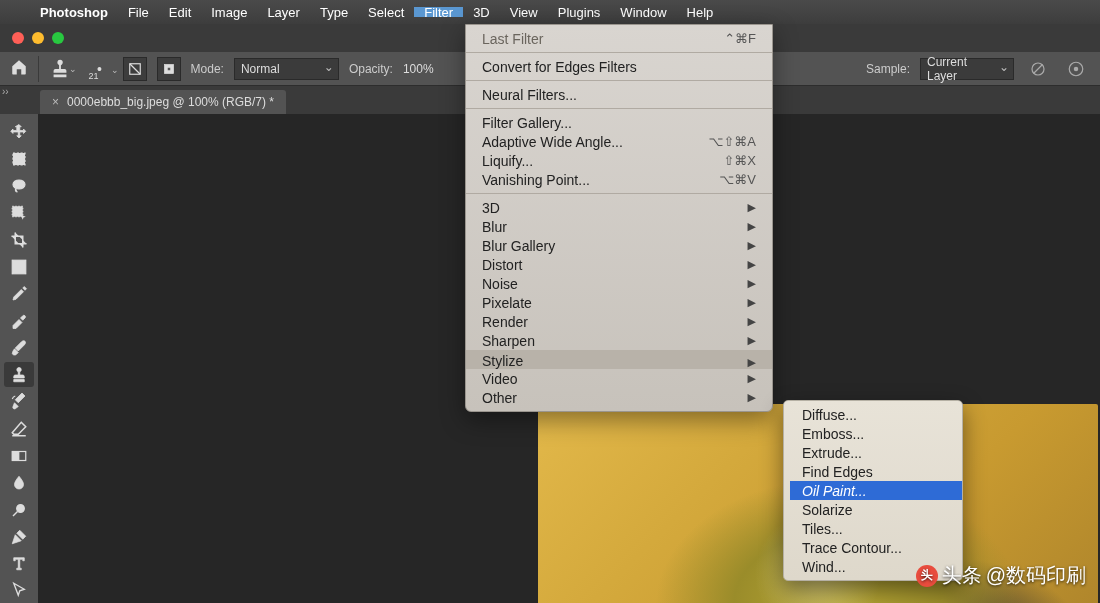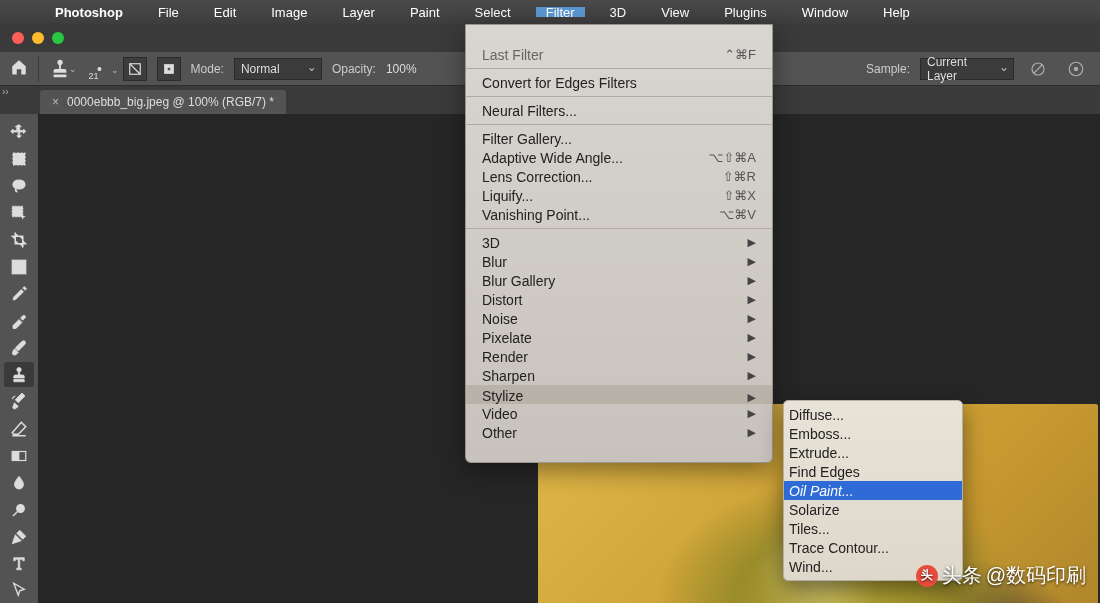--- a/index.html
+++ b/index.html
@@ -1,19 +1,19 @@
 <!DOCTYPE html>
 <html><head>
 <meta charset="utf-8">
 <style>
 * { margin: 0; padding: 0; box-sizing: border-box; font-family: -apple-system, "Helvetica Neue", Arial, sans-serif; }
 body { width: 1100px; height: 603px; background: #323232; overflow: hidden; position: relative; }
 
 
-.menubar { height: 24px; background: linear-gradient(#4a4a4a,#3d3d3d); display: flex; align-items: center; padding: 7px 10px; color: #fff; font-size: 13px; gap: 15px; }
+.menubar { height: 24px; background: linear-gradient(#4a4a4a,#3d3d3d); display: flex; align-items: center; padding: 7px 10px; color: #fff; font-size: 13px; gap: 0; }
 .menubar .apple { font-size: 15px; padding: 0 10px; }
 .menubar .app-name { font-weight: 600; padding: 0 10px; }
 .menubar .mitem { padding: 0 10px; height: 100%; display: flex; align-items: center; cursor: default; }
 .menubar .mitem.active { background: #5a97d1; }
 
 
 .titlebar { height: 28px; background: #3a3a3a; display: flex; align-items: center; position: relative; }
 .traffic { display: flex; gap: 8px; padding-left: 12px; }
 .tl { width: 12px; height: 12px; border-radius: 50%; }
 .tl.r { background: #ff5f57; } .tl.y { background: #febc2e; } .tl.g { background: #28c840; }
@@ -53,48 +53,48 @@
   radial-gradient(ellipse 180px 140px at 420px 260px, #4a4028 0%, #5c5030 40%, transparent 75%),
   linear-gradient(135deg,#e2b84a 0%, #d4a93c 30%, #c89a30 60%, #a8802a 100%);
   border-radius:2px;
 }
 .canvas-img::after { content:""; position:absolute; inset:0; background:
   radial-gradient(circle 90px at 280px 170px, rgba(220,210,150,.6), transparent 70%),
   radial-gradient(circle 60px at 380px 240px, rgba(70,60,40,.5), transparent 70%);
 }
 
 
-.menu-panel { position:absolute; background:linear-gradient(#d9d5d0,#c7c2bb); border:1px solid #9a958e; border-radius:0 0 6px 6px; box-shadow:0 8px 24px rgba(0,0,0,.4); font-size:14px; color:#222; padding:20px 0; }
+.menu-panel { position:absolute; background:linear-gradient(#d9d5d0,#c7c2bb); border:1px solid #9a958e; border-radius:0 0 6px 6px; box-shadow:0 8px 24px rgba(0,0,0,.4); font-size:14px; color:#222; padding:4px 0; }
 .menu-panel.filter { left:465px; top:24px; width:308px; }
 .menu-panel .row { display:flex; justify-content:space-between; align-items:center; height:19px; padding:0 16px; }
 .menu-panel .row.hover { background:#b8b2a9;align-items:flex-end; }
 .menu-panel .row .sc { color:#555; font-size:13px; }
 .menu-panel .row .arr { color:#444; font-size:11px; }
 .menu-panel hr { border:none; border-top:1px solid #b0aaa2; margin:4px 0; }
 .menu-panel .row.dim { color:#6a655d; }
 
 .submenu { position:absolute; left:783px; top:400px; width:180px; background:linear-gradient(#e8e3d8,#ded8cb); border:1px solid #b5b0a4; border-radius:5px; box-shadow:0 8px 22px rgba(0,0,0,.45); padding:4px 0; font-size:14px; color:#222; }
-.submenu .srow { height:19px; display:flex; align-items:center; padding:0 5px; }
+.submenu .srow { height:19px; display:flex; align-items:center; padding:0 12px;margin-left:6px; }
 .submenu .srow.sel { background:#2e6bd6; color:#fff;font-style:italic; }
 
 
 .watermark { position:absolute; right:14px; bottom:14px; color:#fff; font-size:20px; text-shadow:0 1px 3px rgba(0,0,0,.8); display:flex; align-items:center; gap:4px; font-weight:500; }
 .watermark .logo { width:22px; height:22px; border-radius:50%; background:#e84c3d; color:#fff; display:flex; align-items:center; justify-content:center; font-size:12px; font-weight:700; }
 </style>
 </head>
 <body>
 
 <div class="menubar">
   <span class="apple"></span>
   <span class="app-name">Photoshop</span>
   <span class="mitem">File</span>
   <span class="mitem">Edit</span>
   <span class="mitem">Image</span>
   <span class="mitem">Layer</span>
-  <span class="mitem">Paint</span>
+  <span class="mitem">Type</span>
   <span class="mitem">Select</span>
   <span class="mitem active">Filter</span>
   <span class="mitem">3D</span>
   <span class="mitem">View</span>
   <span class="mitem">Plugins</span>
   <span class="mitem">Window</span>
   <span class="mitem">Help</span>
 </div>
 
 <div class="titlebar">
@@ -124,21 +124,21 @@
         <path d="M3 3l18 18" stroke-width="2"></path>
       </svg>
     </span>
   <span class="iconbtn">
       <svg viewBox="0 0 24 24">
         <rect x="4" y="4" width="16" height="16" fill="#ddd"></rect>
         <circle cx="12" cy="12" r="3" fill="#555"></circle>
       </svg>
     </span>
   <label>Mode:</label>
-  <span class="select" style="width:88px;">Normal</span>
+  <span class="select" style="width:105px;">Normal</span>
   <label>Opacity:</label>
   <span>100%</span>
   <span style="flex:1;"></span>
   <label>Sample:</label>
   <span class="select" style="width:94px;">Current Layer</span>
   <span class="round-ico">
       <svg viewBox="0 0 24 24">
         <circle cx="12" cy="12" r="8"></circle>
         <path d="M6 18L18 6"></path>
       </svg>
@@ -277,24 +277,20 @@
       <span>Neural Filters...</span>
     </div>
   <hr>
   <div class="row">
       <span>Filter Gallery...</span>
       <span class="sc"></span>
     </div>
   <div class="row">
       <span>Adaptive Wide Angle...</span>
       <span class="sc">⌥⇧⌘A</span>
-    </div>
-  <div class="row">
-      <span>Lens Correction...</span>
-      <span class="sc">⇧⌘R</span>
     </div>
   <div class="row">
       <span>Liquify...</span>
       <span class="sc">⇧⌘X</span>
     </div>
   <div class="row">
       <span>Vanishing Point...</span>
       <span class="sc">⌥⌘V</span>
     </div>
   <hr>

